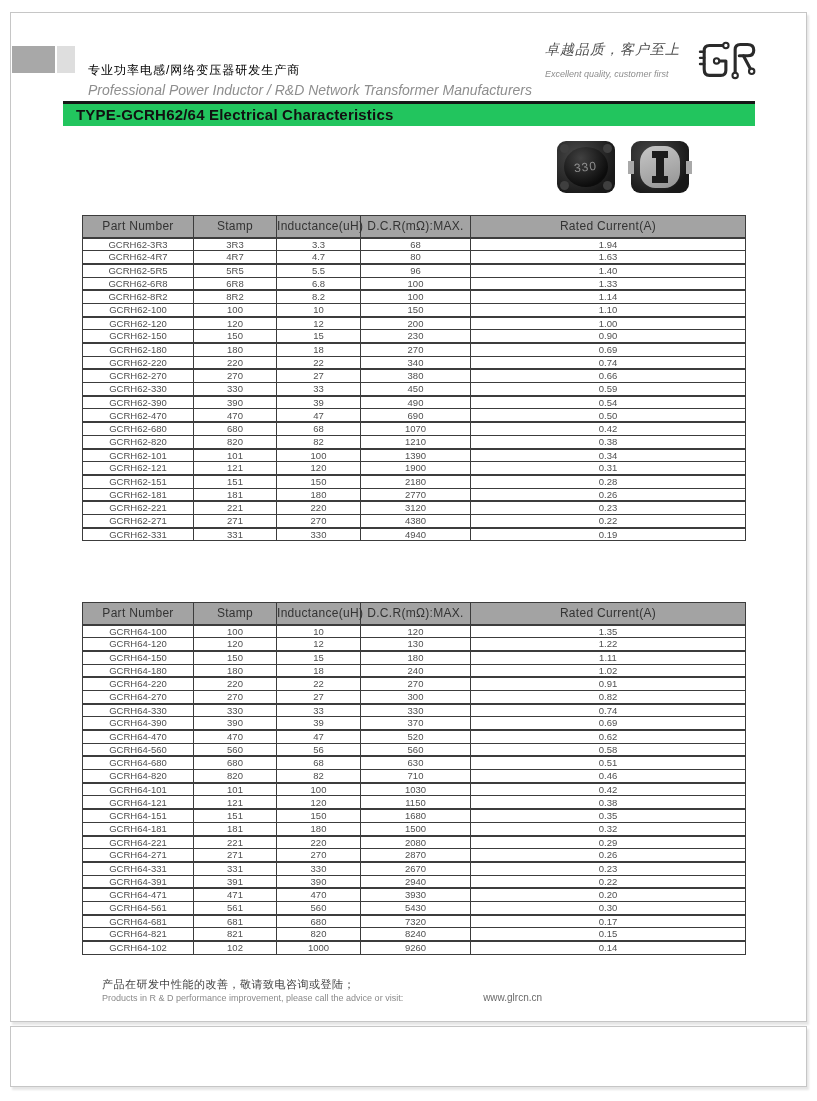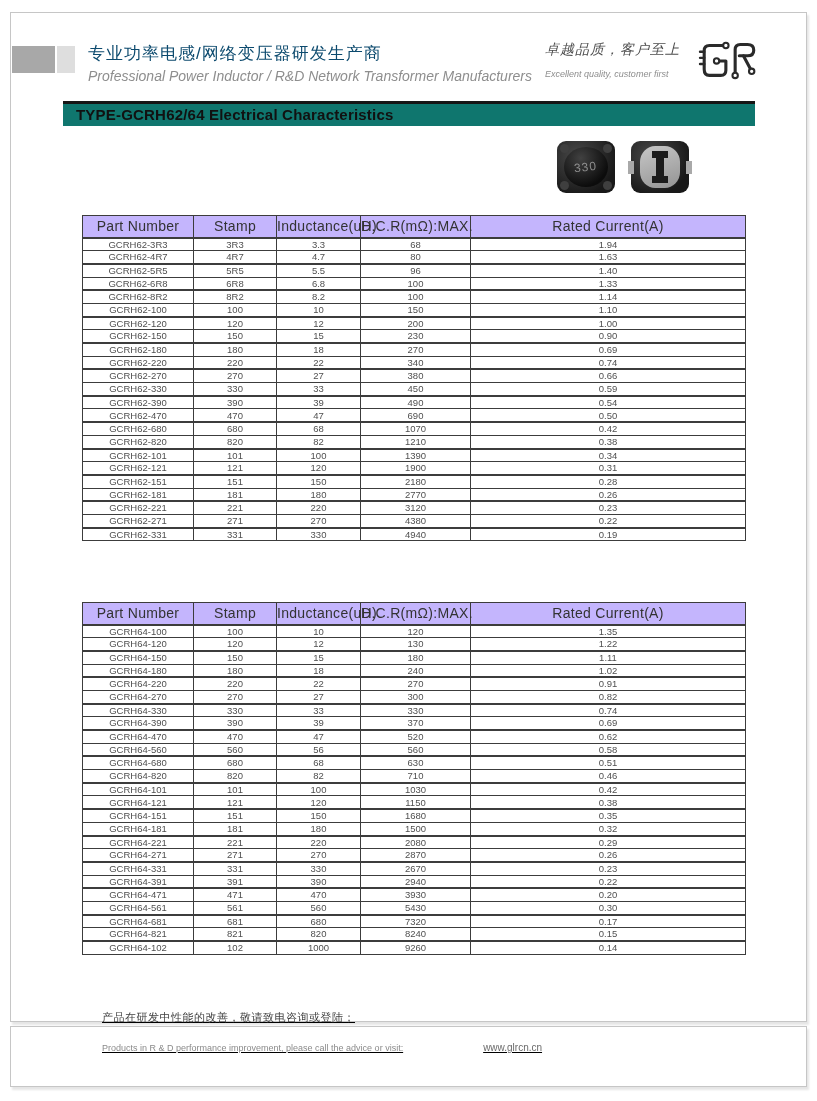--- a/index.html
+++ b/index.html
@@ -15,32 +15,32 @@
   }
   .footer-box {
     position:absolute; left:10px; top:1026px; width:797px; height:61px;
     border:1px solid #c6c6c6; background:#ffffff;
     box-shadow:2px 3px 2px rgba(0,0,0,0.10);
   }
   .deco-dark  { position:absolute; left:12px; top:46px; width:43px; height:27px; background:#a8a8a8; }
   .deco-light { position:absolute; left:57px; top:46px; width:18px; height:27px; background:#dedede; }
 
   .company { position:absolute; left:88px; top:42px; }
-  .company .zh { font-size:17px; color:#0c4a6e; letter-spacing:1px; }
+  .company .zh { font-size:12px; color:#000000; letter-spacing:1px;margin-top:20px; }
   .company .en { font-size:14px; color:#8e8e8e; font-style:italic; margin-top:3px; }
 
   .tagline { position:absolute; left:545px; top:41px; }
   .tagline .zh { font-size:14px; color:#4d4d4d; font-style:italic; letter-spacing:1px; }
   .tagline .en { font-size:9px; color:#8e8e8e; font-style:italic; margin-top:10px; }
 
   .logo { position:absolute; left:698px; top:38px; width:64px; height:48px; }
 
   .title-bar {
     position:absolute; left:63px; top:101px; width:692px; height:25px;
-    background:#0f766e; border-top:3px solid #161616;
+    background:#22c55e; border-top:3px solid #161616;
     font-size:15px; font-weight:bold; color:#111; line-height:22px; padding-left:13px;
     letter-spacing:0.2px;
   }
 
   
   .ind { position:absolute; top:141px; width:58px; height:52px; border-radius:9px;
          background:radial-gradient(circle at 35% 30%, #4a4a4a, #181818 75%); }
   .ind.left  { left:557px; }
   .ind.right { left:631px; }
   .ind .corner { position:absolute; width:9px; height:9px; border-radius:50%; background:#3f3f3f; }
@@ -61,32 +61,32 @@
   .ind .ibeam::before, .ind .ibeam::after { content:""; position:absolute; left:-4px; width:16px; height:7px; background:#1b1b1b; }
   .ind .ibeam::before { top:0; } .ind .ibeam::after { bottom:0; }
   .ind .tab { position:absolute; width:6px; height:13px; background:#a9a9a9; top:20px; }
   .ind .tab.l { left:-3px; } .ind .tab.r { right:-3px; }
 
   
   table.spec { position:absolute; left:82px; width:663px; border-collapse:collapse; table-layout:fixed; }
   table.spec.t0 { top:215px; }
   table.spec.t1 { top:602px; }
   table.spec th {
-    background:#c4b5fd; border:1px solid #3c3c3c; border-bottom:2px solid #3c3c3c;
-    height:22px; font-size:14px; font-weight:normal; color:#333; letter-spacing:0.3px;
+    background:#a3a3a3; border:1px solid #3c3c3c; border-bottom:2px solid #3c3c3c;
+    height:22px; font-size:12px; font-weight:normal; color:#333; letter-spacing:0.3px;
   }
   table.spec td {
     border:1px solid #3c3c3c; height:13.2px; padding:0;
     font-size:9.5px; color:#4f4f4f; text-align:center; line-height:1;
   }
   table.spec tbody tr:nth-child(even) td { border-bottom-width:2px; }
 
-  .footer-text { position:absolute; left:102px; top:1010px;text-decoration:underline; }
+  .footer-text { position:absolute; left:102px; top:977px; }
   .footer-text .zh { font-size:11px; color:#3f3f3f; letter-spacing:0.5px; }
-  .footer-text .en-row { display:flex; align-items:baseline; margin-top:17px; }
+  .footer-text .en-row { display:flex; align-items:baseline; margin-top:0; }
   .footer-text .en { font-size:9px; color:#8a8a8a; }
   .footer-text .url { font-size:10px; color:#6a6a6a; margin-left:80px; }
 </style>
 </head>
 <body>
 
 <div class="page-box"></div>
 <div class="footer-box"></div>
 
 <div class="deco-dark"></div>

